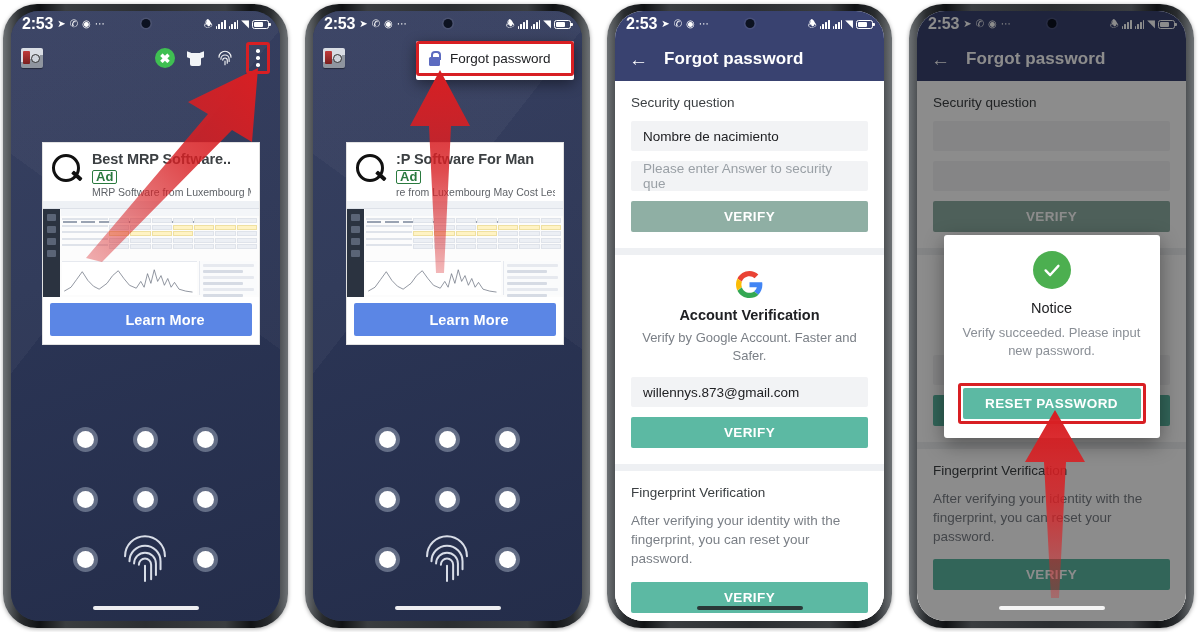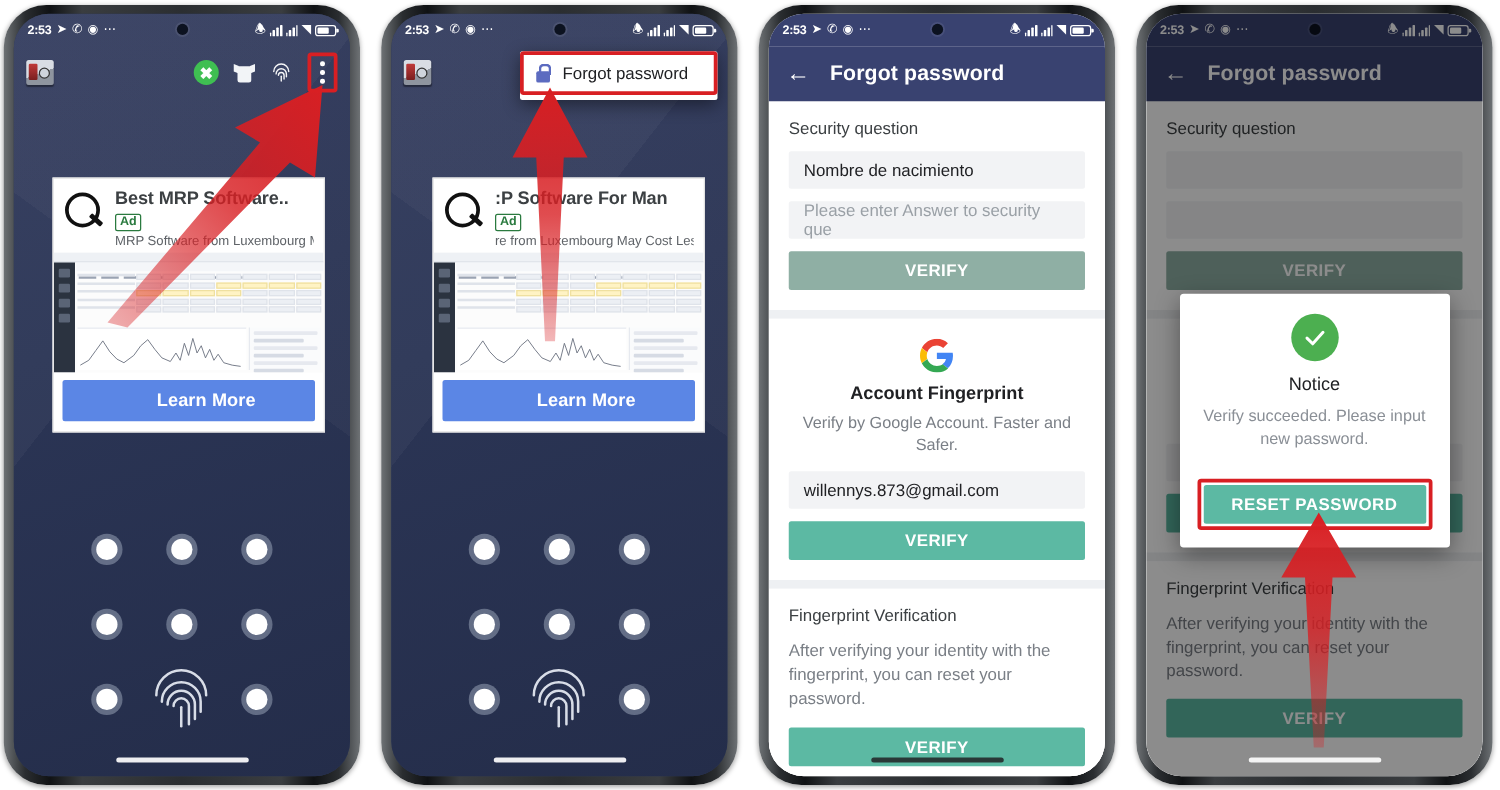--- a/index.html
+++ b/index.html
@@ -25,21 +25,21 @@
   .p1{left:3px}  .p2{left:305px} .p3{left:607px} .p4{left:909px}
 
   
   .statusbar{
     position:absolute; top:0; left:0; right:0; height:26px; z-index:8;
     display:flex; align-items:center; justify-content:space-between;
     padding:0 11px; color:#fff; font-size:11px; pointer-events:none;
   }
   .sb-left{display:flex;align-items:center;gap:4px;white-space:nowrap}
   .sb-right{display:flex;align-items:center;gap:3px}
-  .sb-time{font-size:10px;font-weight:600;letter-spacing:-.2px}
+  .sb-time{font-size:16px;font-weight:600;letter-spacing:-.2px}
   .gl{font-size:10px;line-height:1;display:inline-block}
   .camhole{
     position:absolute;left:50%;top:8px;transform:translateX(-50%);
     width:9px;height:9px;border-radius:50%;background:#0c1220;
     box-shadow:0 0 0 1.5px rgba(255,255,255,.08); z-index:9;
   }
   .bars{display:inline-flex;align-items:flex-end;gap:1px;height:9px}
   .bars i{display:block;width:1.7px;background:#fff;border-radius:.5px}
   .bars i:nth-child(1){height:3px}.bars i:nth-child(2){height:5px}
   .bars i:nth-child(3){height:7px}.bars i:nth-child(4){height:9px}
@@ -116,21 +116,21 @@
     content:"";position:absolute;left:20px;top:21px;width:12px;height:3.6px;
     background:#111;transform:rotate(42deg);border-radius:1px;
   }
   .ad-txt{flex:1;min-width:0;overflow:hidden}
   .ad-title{
     font-size:14.5px;font-weight:700;color:#3c4043;line-height:1.12;
     white-space:nowrap;letter-spacing:-.1px;
   }
   .ad-badge{
     display:inline-block;margin:3px 0 2px;padding:0 3px;
-    font-size:10px;font-weight:700;color:#2a7a3f;
+    font-size:13px;font-weight:700;color:#2a7a3f;
     border:1px solid #2a7a3f;border-radius:2px;line-height:12px;
   }
   .ad-sub{font-size:10.5px;color:#5f6368;white-space:nowrap;line-height:1.15}
   .ad-img{height:96px;position:relative;overflow:hidden;background:#fcfcfc}
   .ad-img .sidebar{position:absolute;left:0;top:8px;width:17px;bottom:0;background:#2b3340}
   .ad-img .sidebar i{display:block;margin:5px auto;width:9px;height:7px;background:#5a6476;border-radius:1px}
   .ad-img .topbar{position:absolute;left:0;right:0;top:0;height:8px;background:#eef1f5;border-bottom:1px solid #dde1e8}
   .ad-img .menubar{position:absolute;left:18px;right:0;top:8px;height:7px;background:#f4f6f9}
   .ad-img .menubar i{display:inline-block;width:14px;height:2px;margin:2.4px 2px 0;background:#9aa3b2}
   .grid{position:absolute;left:19px;right:2px;top:17px;height:40px}
@@ -658,21 +658,21 @@
         <div class="sep"></div>
 
         <div class="card">
           <div class="gcenter">
             <svg class="glogo" viewBox="0 0 48 48">
               <path fill="#EA4335" d="M24 9.5c3.5 0 6.6 1.2 9 3.6l6.7-6.7C35.6 2.4 30.2 0 24 0 14.6 0 6.5 5.4 2.6 13.2l7.8 6.1C12.3 13.5 17.6 9.5 24 9.5z"></path>
               <path fill="#4285F4" d="M46.9 24.5c0-1.6-.1-3.2-.4-4.7H24v9h12.9c-.6 3-2.3 5.6-4.9 7.3l7.6 5.9c4.4-4.1 7.3-10.2 7.3-17.5z"></path>
               <path fill="#FBBC05" d="M10.4 28.6c-.5-1.5-.8-3-.8-4.6s.3-3.2.8-4.6l-7.8-6.1C1 16.4 0 20.1 0 24s1 7.6 2.6 10.8l7.8-6.2z"></path>
               <path fill="#34A853" d="M24 48c6.5 0 11.9-2.1 15.9-5.8l-7.6-5.9c-2.1 1.4-4.8 2.3-8.3 2.3-6.4 0-11.7-4-13.6-9.9l-7.8 6.2C6.5 42.6 14.6 48 24 48z"></path>
             </svg>
-            <div class="gtitle">Account Fingerprint</div>
+            <div class="gtitle">Account Verification</div>
             <div class="gdesc">Verify by Google Account. Faster and Safer.</div>
           </div>
           <div class="field">willennys.873@gmail.com</div>
           <div class="btn active">VERIFY</div>
         </div>
 
         <div class="sep"></div>
 
         <div class="card">
           <div class="fptitle">Fingerprint Verification</div>

